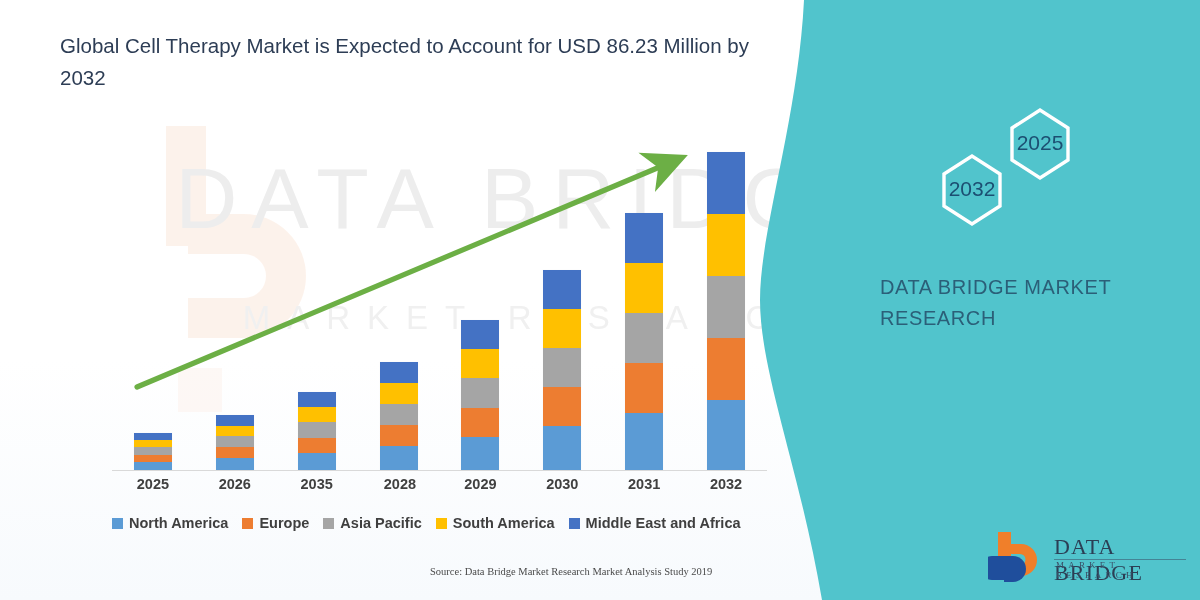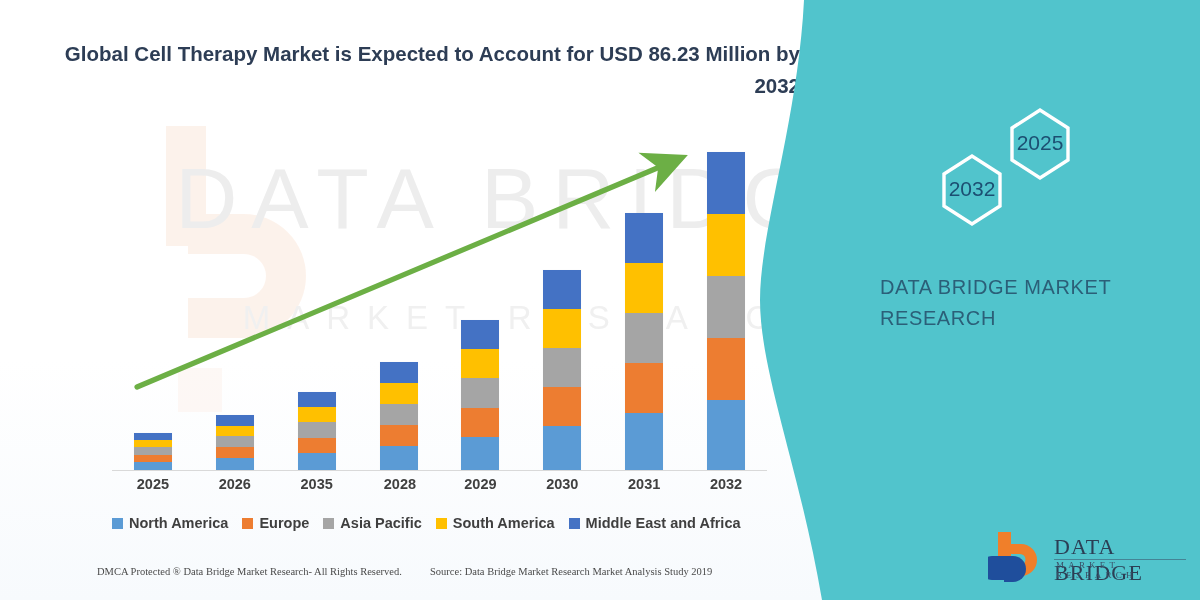--- a/index.html
+++ b/index.html
@@ -19,22 +19,22 @@
   #wm-b{position:absolute;left:148px;top:118px;width:170px;height:300px;opacity:.5;}
 
   
   #wm-text{position:absolute;left:170px;top:155px;width:730px;
     text-align:center;pointer-events:none;user-select:none;}
   #wm-text .wm1{font-size:86px;letter-spacing:14px;color:#ededed;font-weight:400;line-height:1;}
   #wm-text .wm2{font-size:33px;letter-spacing:17px;color:#f0f0f0;font-weight:400;
     line-height:1;margin-top:60px;}
 
   
-  #chart-title{position:absolute;left:60px;top:38px;width:740px;text-align:right;
-    font-size:20.5px;line-height:32px;color:#2d3d55;font-weight:700;}
+  #chart-title{position:absolute;left:60px;top:30px;width:740px;text-align:left;
+    font-size:20.5px;line-height:32px;color:#2d3d55;font-weight:400;}
 
   
   #plot{position:absolute;left:112px;top:140px;width:655px;height:330px;}
   #axis-line{position:absolute;left:112px;top:470px;width:655px;height:1px;background:#d9d9d9;}
   .bar-slot{position:absolute;bottom:0;top:0;}
   .bar{position:absolute;bottom:0;left:50%;transform:translateX(-50%);width:38px;
     display:flex;flex-direction:column-reverse;box-shadow:0 0 0 .5px rgba(0,0,0,.02);}
   .seg{width:100%;}
 
   
@@ -211,21 +211,20 @@
           <span class="leg-sw" style="background: rgb(255, 192, 0);"></span>
           <span class="leg-tx">South America</span>
         </div>
         <div class="leg-item">
           <span class="leg-sw" style="background: rgb(68, 114, 196);"></span>
           <span class="leg-tx">Middle East and Africa</span>
         </div>
       </div>
 
     <div id="footer">
-      <div class="foot" id="foot-left">DMCA Protected ® Data Bridge Market Research- All Rights Reserved.</div>
       <div class="foot" id="foot-right">Source: Data Bridge Market Research Market Analysis Study 2019</div>
     </div>
   </div>
 
   <div id="right-panel">
     <svg id="teal-shape" viewBox="0 0 440 600" preserveAspectRatio="none">
       <path d="M44 0 C 38 120, 0 230, 0 300 C 0 372, 40 470, 62 600 L 440 600 L 440 0 Z" fill="#51C4CC"></path>
     </svg>
 
     <div id="right-content">

